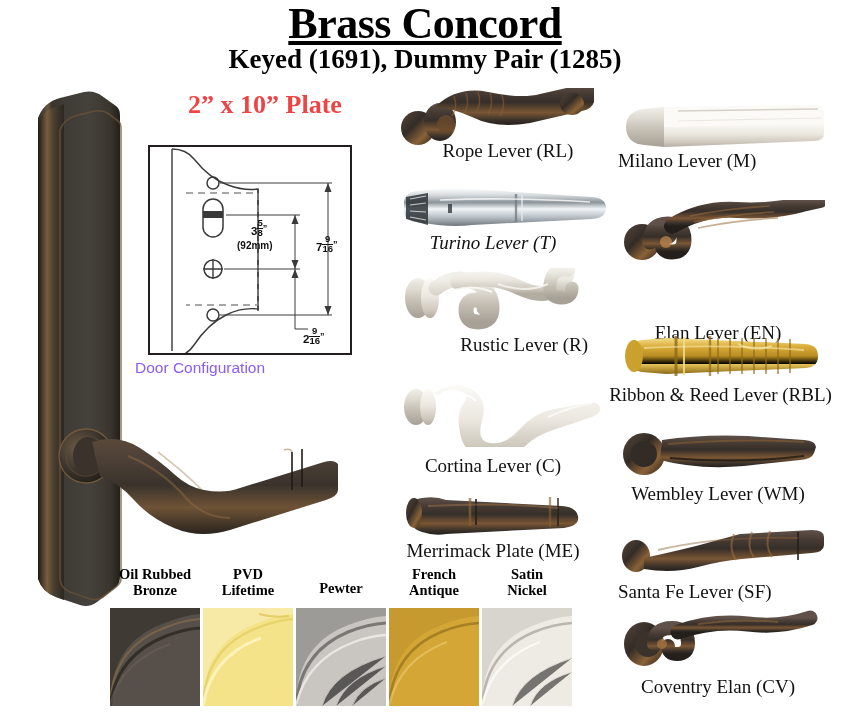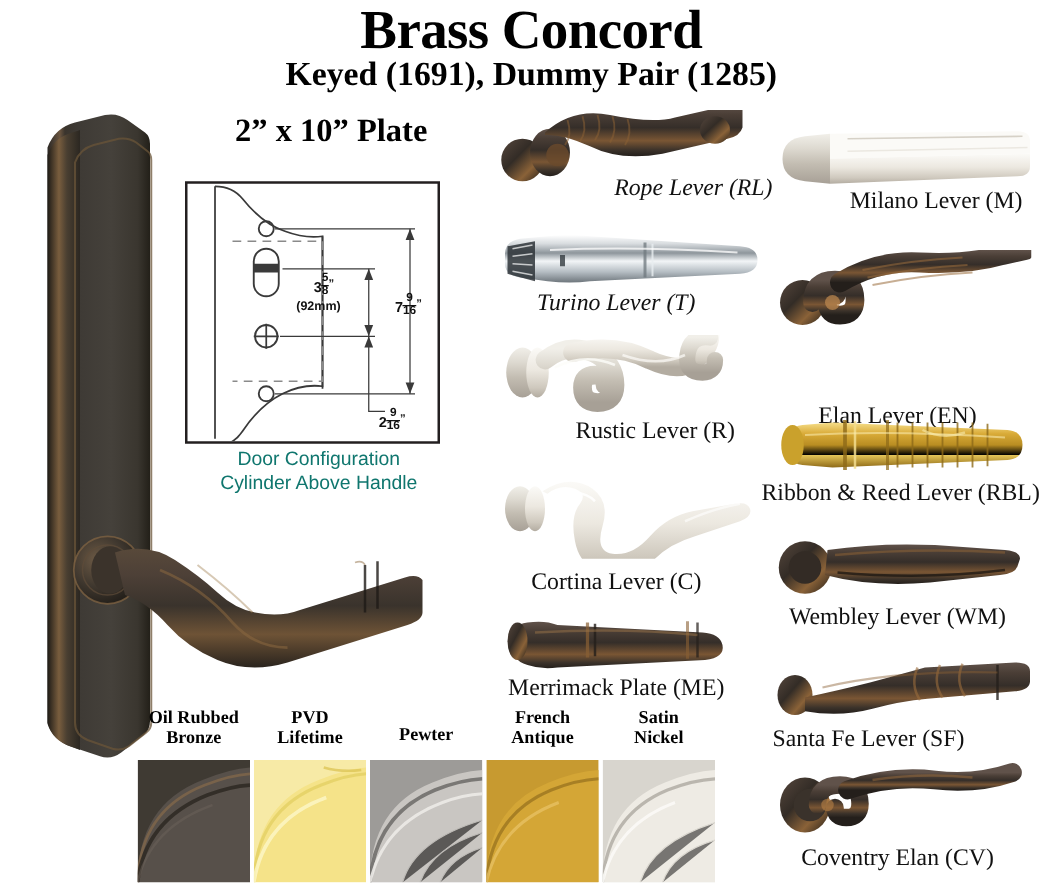--- a/index.html
+++ b/index.html
@@ -2,50 +2,50 @@
 <html><head>
 <meta charset="utf-8">
 <style>
   html,body{margin:0;padding:0;background:#fff;}
   body{width:850px;height:712px;position:relative;overflow:hidden;
        font-family:"Liberation Serif",serif;color:#000;}
   .abs{position:absolute;}
 
   
   #title{left:0;top:2px;width:850px;text-align:center;
-         font-size:44px;font-weight:bold;letter-spacing:-0.5px;line-height:1.0;}
+         font-size:44px;font-weight:bold;letter-spacing:-0.5px;line-height:1.0;text-decoration:underline;}
   #subtitle{left:0;top:46px;width:850px;text-align:center;
             font-size:27px;font-weight:bold;line-height:1.0;}
 
   
   #diagram-box{left:148px;top:145px;width:204px;height:210px;
                border:2px solid #231f20;background:#fff;box-sizing:border-box;}
   #diagram-svg{display:block;}
-  #diagram-caption{left:135px;top:358px;width:240px;text-align:center;
+  #diagram-caption{left:135px;top:358px;width:240px;text-align:left;
                    font-family:"Liberation Sans",sans-serif;font-size:15.5px;
-                   line-height:1.25;color:#0f766e;}
+                   line-height:1.25;color:#8b5cf6;}
 
   
   #plate-wrap{left:8px;top:84px;width:112px;height:560px;}
   
   .lev-label{font-family:"Liberation Serif",serif;font-size:19px;
              color:#111;text-align:center;white-space:nowrap;}
   .lev-img{overflow:visible;}
 
   
   .sw-label{font-family:"Liberation Serif",serif;font-weight:bold;
             font-size:14.5px;line-height:1.12;text-align:center;color:#000;}
   .sw-box{width:90px;height:98px;overflow:hidden;}
 </style>
 </head>
 <body>
 
 <div class="abs" id="title">Brass Concord</div>
 <div class="abs" id="subtitle">Keyed (1691), Dummy Pair (1285)</div>
-<div class="abs" style="left:140px;top:90px;width:250px;text-align:center;font-size:26px;font-weight:bold;color:#000000;">2” x 10” Plate</div>
+<div class="abs" style="left:140px;top:90px;width:250px;text-align:center;font-size:26px;font-weight:bold;color:#ef4444;">2” x 10” Plate</div>
 
 <div class="abs" id="plate-wrap">
 <svg width="340" height="560" viewBox="0 0 340 560">
   <defs>
     <linearGradient id="plateG" x1="0" y1="0" x2="1" y2="0">
       <stop offset="0%" stop-color="#2a2622"></stop>
       <stop offset="6%" stop-color="#4a3f34"></stop>
       <stop offset="12%" stop-color="#6b5540"></stop>
       <stop offset="17%" stop-color="#3a342d"></stop>
       <stop offset="30%" stop-color="#3e3a35"></stop>
@@ -156,21 +156,20 @@
 
 <div class="abs" style="left:303px;top:327px;font-family:'Liberation Sans',sans-serif;font-size:11.5px;font-weight:bold;color:#111;">
   <span>2</span><span style="display:inline-block;text-align:center;vertical-align:-1px;line-height:.92;font-size:9.5px;">
     <span style="display:block;border-bottom:1px solid #111;">9</span>
     <span style="display:block;">16</span>
   </span><span style="font-size:9px;vertical-align:4px;">”</span>
 </div>
 
 <div class="abs" id="diagram-caption">
   <div>Door Configuration</div>
-  <div>Cylinder Above Handle</div>
 </div>
 
 <svg width="0" height="0" style="position:absolute">
 <defs>
   <linearGradient id="orb" x1="0" y1="0" x2="0" y2="1">
     <stop offset="0%" stop-color="#60524a"></stop>
     <stop offset="20%" stop-color="#4a3e36"></stop>
     <stop offset="45%" stop-color="#352e29"></stop>
     <stop offset="70%" stop-color="#7a5634"></stop>
     <stop offset="88%" stop-color="#3b322a"></stop>
@@ -223,21 +222,21 @@
   <g stroke="#8a6034" stroke-width="1.5" opacity=".55" fill="none">
     <path d="M58 8 q4 12 -2 20"></path>
         <path d="M70 5 q4 12 -2 20"></path>
     <path d="M82 4 q4 12 -2 20"></path>
         <path d="M94 5 q4 12 -2 21"></path>
     <path d="M106 7 q4 12 -2 21"></path>
   </g>
   <ellipse cx="176" cy="16" rx="12" ry="11" fill="url(#orb2)"></ellipse>
 </svg>
 </div>
-<div class="abs lev-label" style="left:398px;top:140px;width:220px;text-align:right;font-style:italic;">Rope Lever (RL)</div>
+<div class="abs lev-label" style="left:398px;top:140px;width:220px;">Rope Lever (RL)</div>
 
 <div class="abs lev-img" style="left:396px;top:185px;">
 <svg width="215" height="46" viewBox="0 0 215 46">
   <path d="M8 18 q0 -10 12 -12 l22 -2 q18 -2 34 0 l120 8
            q14 1 14 11 q0 10 -14 11 l-120 6 q-16 2 -34 0 l-22 -3 q-12 -2 -12 -11 z" fill="url(#chrome)"></path>
   <path d="M10 12 l22 -4 l0 32 l-22 -6 z" fill="#2e3438" opacity=".85"></path>
   <g stroke="#ffffff" stroke-width="1.2" opacity=".7">
     <path d="M14 14 l16 -3 M14 20 l16 -2 M14 26 l16 1 M14 32 l16 3"></path>
   </g>
   <path d="M120 9 l0 28" stroke="#6f787e" stroke-width="2.4" opacity=".75"></path>
@@ -293,21 +292,21 @@
 
 <div class="abs lev-img" style="left:618px;top:103px;">
 <svg width="210" height="48" viewBox="0 0 210 48">
   <path d="M8 24 q0 -16 18 -18 l20 -2 l0 40 l-20 -2 q-18 -2 -18 -18 z" fill="url(#satin)"></path>
   <path d="M46 4 l150 -2 q10 0 10 8 l0 10 l-160 4 z" fill="#fbfaf7"></path>
   <path d="M46 24 l160 -4 l0 10 q0 8 -10 8 l-150 6 z" fill="url(#satin2)"></path>
   <path d="M60 8 l140 -2" stroke="#cdc7bc" stroke-width="1.4" opacity=".8"></path>
   <path d="M60 18 l144 -3" stroke="#e8e4dc" stroke-width="1.2" opacity=".8"></path>
 </svg>
 </div>
-<div class="abs lev-label" style="left:618px;top:150px;width:200px;text-align:right;">Milano Lever (M)</div>
+<div class="abs lev-label" style="left:618px;top:150px;width:200px;text-align:left;">Milano Lever (M)</div>
 
 <div class="abs lev-img" style="left:620px;top:200px;">
 <svg width="205" height="70" viewBox="0 0 205 70">
   <circle cx="22" cy="42" r="18" fill="url(#orb2)"></circle>
   <path d="M30 42 q0 -18 18 -18 q16 0 16 16 q0 12 -12 12 q-10 0 -10 -9 q0 -7 7 -7" fill="none" stroke="url(#orb)" stroke-width="15" stroke-linecap="round"></path>
   <path d="M52 26 q30 -18 64 -16 q38 2 66 -6 l18 -4" fill="none" stroke="url(#orb)" stroke-width="16" stroke-linecap="round"></path>
   <g stroke="#9a6c3c" stroke-width="1.6" opacity=".55" fill="none">
     <path d="M70 16 q40 -8 80 -10"></path>
     <path d="M74 22 q40 -8 80 -10"></path>
     <path d="M78 28 q40 -8 80 -10"></path>

